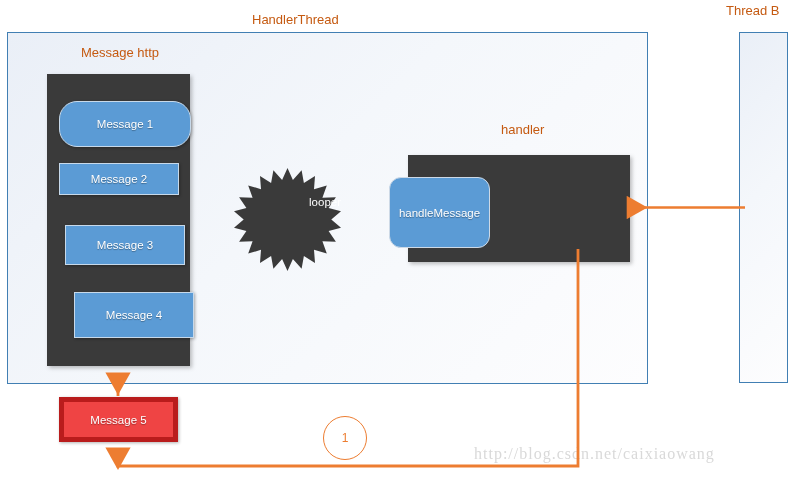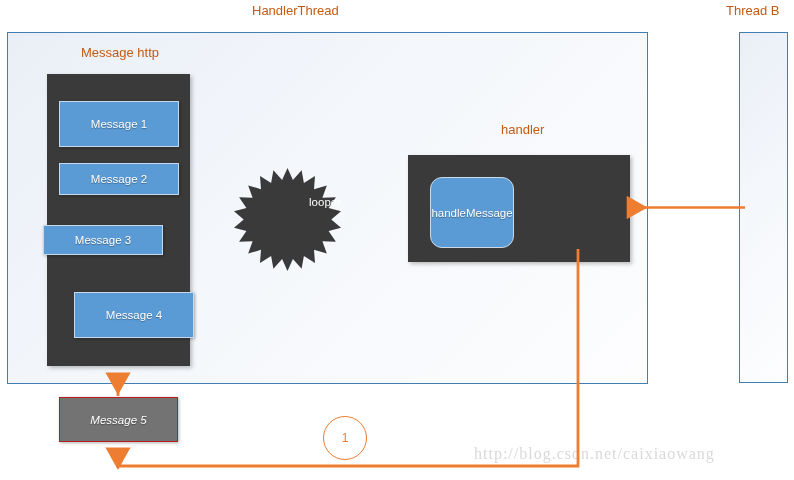--- a/index.html
+++ b/index.html
@@ -46,31 +46,30 @@
     font-size: 11.5px;
     font-family: "Liberation Sans", sans-serif;
     display: flex;
     align-items: center;
     justify-content: center;
     text-shadow: 0 1px 1px rgba(0,0,0,0.35);
     box-shadow: 1px 1px 3px rgba(0,0,0,0.3);
   }
   .msg-plain {
     position: absolute;
-    background: #737373;
-    border: 1px solid #b91c1c;
+    background: #ef4444;
+    border: 5px solid #b91c1c;
     box-sizing: border-box;
     color: #ffffff;
     font-size: 11.5px;
     display: flex;
     align-items: center;
     justify-content: center;
     text-shadow: 0 1px 1px rgba(0,0,0,0.35);
     box-shadow: 1px 1px 3px rgba(0,0,0,0.3);
-    font-style: italic;
   }
   .rrect {
     position: absolute;
     background: #5b9bd5;
     border: 1px solid #cdd9e6;
     border-radius: 12px;
     box-sizing: border-box;
     color: #ffffff;
     font-size: 11.5px;
     display: flex;
@@ -116,61 +115,61 @@
     width: 794px;
     height: 480px;
     pointer-events: none;
   }
 </style>
 </head>
 <body>
 
 <div id="canvas">
 
-  <div class="lbl" style="left:252px; top:3px;text-align:right;">HandlerThread</div>
+  <div class="lbl" style="left:252px; top:12px;text-align:right;">HandlerThread</div>
 
   <div class="lbl" style="left:726px; top:3px;text-align:right;">Thread B</div>
 
   <div class="thread-box" style="left:7px; top:32px; width:641px; height:352px;"></div>
 
   <div class="thread-box" style="left:739px; top:32px; width:49px; height:351px;"></div>
 
   <div class="lbl" style="left:81px; top:45px;">Message http</div>
 
   <div class="lbl" style="left:501px; top:122px;">handler</div>
 
   <div class="dark-box" style="left:47px; top:74px; width:143px; height:292px;"></div>
 
-  <div class="msg" style="left:59px; top:101px; width:120px; height:46px;">
+  <div class="msg" style="left:59px; top:101px; width:132px; height:46px;border-radius:18px;">
     <span>Message 1</span>
   </div>
   <div class="msg" style="left:59px; top:163px; width:120px; height:32px;">
     <span>Message 2</span>
   </div>
-  <div class="msg" style="left:43px; top:225px; width:120px; height:30px;">
+  <div class="msg" style="left:65px; top:225px; width:120px; height:40px;">
     <span>Message 3</span>
   </div>
   <div class="msg" style="left:74px; top:292px; width:120px; height:46px;">
     <span>Message 4</span>
   </div>
 
   <div class="msg-plain" style="left:59px; top:397px; width:119px; height:45px;">
     <span>Message 5</span>
   </div>
 
   <div class="star-wrap" style="left:234px; top:166px; width:107px; height:105px;">
     <svg width="107" height="105" viewBox="0 0 107 105">
       <polygon fill="#3a3a3a" points="53.5,2 58.9,13.9 67.6,4.2 69.9,17.1 81.0,10.1 80.0,23.2 92.8,19.4 88.4,31.7 101.9,31.2 94.6,41.9 107,45.3 97.3,53.5 107,61.7 94.6,65.1 101.9,75.8 88.4,75.3 92.8,87.6 80.0,83.8 81.0,96.9 69.9,89.9 67.6,102.8 58.9,93.1 53.5,105 48.1,93.1 39.4,102.8 37.1,89.9 26.0,96.9 27.0,83.8 14.2,87.6 18.6,75.3 5.1,75.8 12.4,65.1 0,61.7 9.7,53.5 0,45.3 12.4,41.9 5.1,31.2 18.6,31.7 14.2,19.4 27.0,23.2 26.0,10.1 37.1,17.1 39.4,4.2 48.1,13.9"></polygon>
     </svg>
     <div class="star-label" style="top:30px;text-align:right;">looper</div>
   </div>
 
   <div class="dark-box" style="left:408px; top:155px; width:222px; height:107px;"></div>
 
-  <div class="rrect" style="left:430px; top:177px; width:84px; height:71px;">
+  <div class="rrect" style="left:389px; top:177px; width:101px; height:71px;">
     <span>handleMessage</span>
   </div>
 
   <div class="circle-num" style="left:323px; top:416px; width:44px; height:44px;">
     <span>1</span>
   </div>
 
   <div class="watermark" style="left:462px; top:445px;margin-left:12px;">http://blog.csdn.net/caixiaowang</div>
 
   <svg class="overlay">

